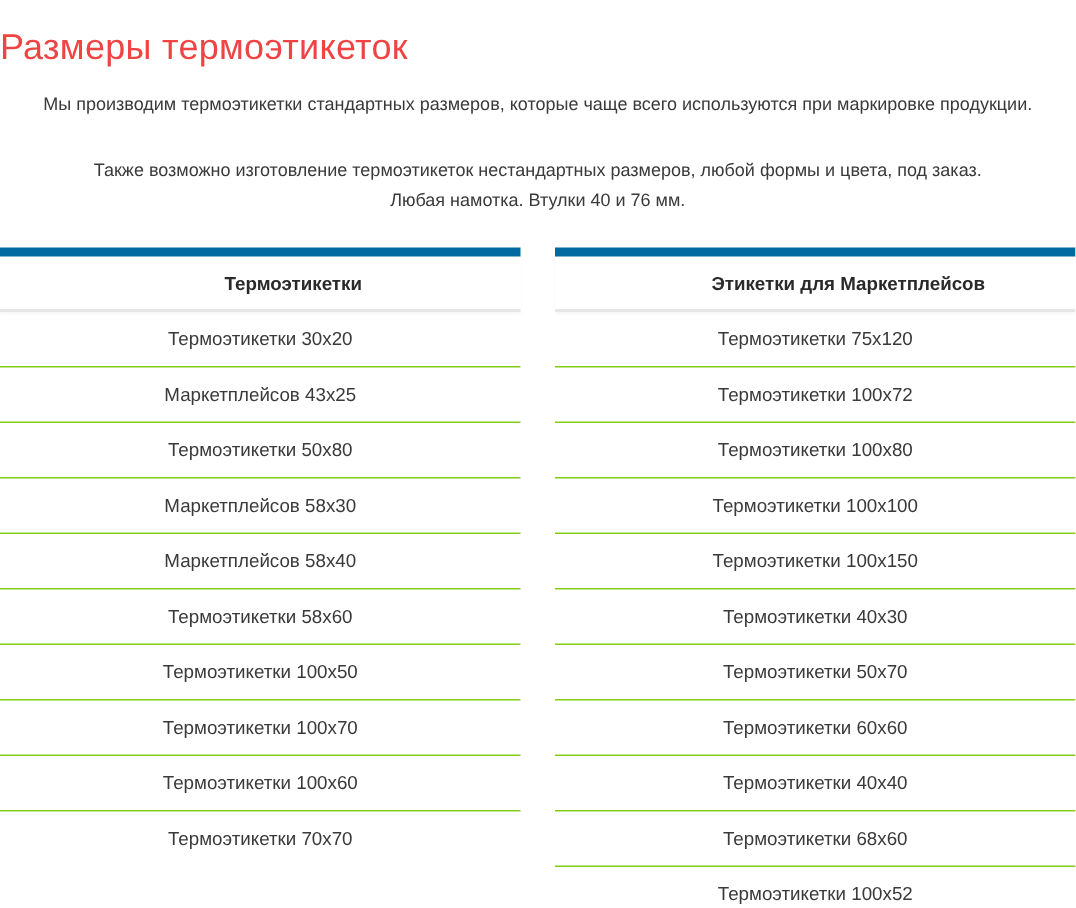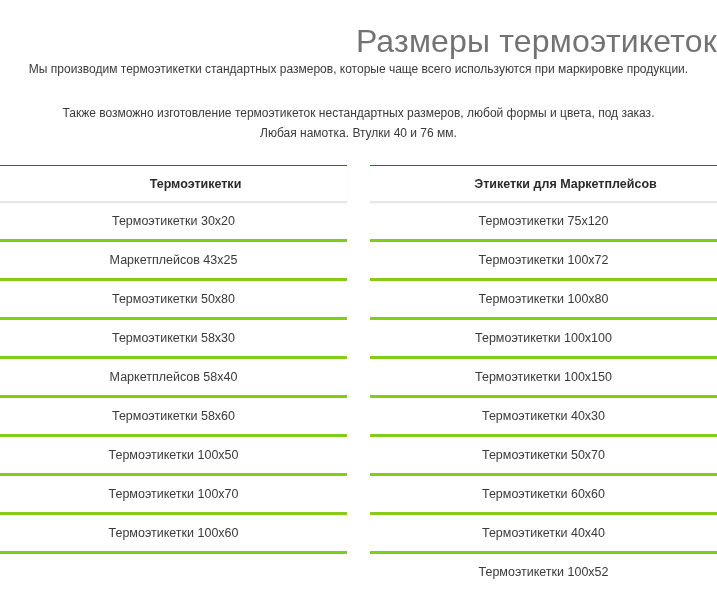--- a/index.html
+++ b/index.html
@@ -1,52 +1,54 @@
 <!DOCTYPE html>
 <html><head>
 <meta charset="utf-8">
 <style>
   html, body { margin:0; padding:0; background:#ffffff; }
   body { width:717px; height:605px; overflow:hidden; font-family:"Liberation Sans", sans-serif; color:#333; position:relative; }
-  .title { position:absolute; top:2px; left:0; width:717px; text-align:right; font-size:32px; font-weight:normal; color:#737373; letter-spacing:0.2px; }
+  .title { position:absolute; top:2px; left:0; width:717px; text-align:left; font-size:24px; font-weight:normal; color:#ef4444; letter-spacing:0.2px; }
   .para { position:absolute; left:0; width:717px; text-align:center; font-size:12px; color:#3a3a3a; }
   .p1 { top:50px; } .p2 { top:82px;margin-top:24px; } .p3 { top:114px; }
   .col { position:absolute; top:165px; }
   .col-left { left:0; width:347px; }
   .col-right { left:370px; width:347px; }
-  .thead { height:35px; border-top:1px solid #0369a1; border-bottom:2px solid #e6e6e6; box-shadow:0 1px 2px rgba(0,0,0,0.04); display:flex; align-items:center; justify-content:center; font-weight:bold; font-size:12.5px; color:#2a2a2a;padding-left:44px; }
-  .row { height:36px; border-bottom:3px solid #84cc16; display:flex; align-items:center; justify-content:center; font-size:12.5px; color:#3a3a3a; }
+  .thead { height:35px; border-top:6px solid #0369a1; border-bottom:2px solid #e6e6e6; box-shadow:0 1px 2px rgba(0,0,0,0.04); display:flex; align-items:center; justify-content:center; font-weight:bold; font-size:12.5px; color:#2a2a2a;padding-left:44px; }
+  .row { height:36px; border-bottom:1px solid #84cc16; display:flex; align-items:center; justify-content:center; font-size:12.5px; color:#3a3a3a; }
   .row.last { border-bottom:none; }
 </style>
 </head>
 <body>
 
 <h1 class="title">Размеры термоэтикеток</h1>
 <p class="para p1">Мы производим термоэтикетки стандартных размеров, которые чаще всего используются при маркировке продукции.</p>
 <p class="para p2">Также возможно изготовление термоэтикеток нестандартных размеров, любой формы и цвета, под заказ.</p>
 <p class="para p3">Любая намотка. Втулки 40 и 76 мм.</p>
 
 <div class="col col-left">
   <div class="thead">Термоэтикетки</div>
   <div class="row">Термоэтикетки 30x20</div>
   <div class="row">Маркетплейсов 43x25</div>
   <div class="row">Термоэтикетки 50x80</div>
-  <div class="row">Термоэтикетки 58x30</div>
+  <div class="row">Маркетплейсов 58x30</div>
   <div class="row">Маркетплейсов 58x40</div>
   <div class="row">Термоэтикетки 58x60</div>
   <div class="row">Термоэтикетки 100x50</div>
   <div class="row">Термоэтикетки 100x70</div>
   <div class="row">Термоэтикетки 100x60</div>
+  <div class="row last">Термоэтикетки 70x70</div>
 </div>
 
 <div class="col col-right">
   <div class="thead">Этикетки для Маркетплейсов</div>
   <div class="row">Термоэтикетки 75x120</div>
   <div class="row">Термоэтикетки 100x72</div>
   <div class="row">Термоэтикетки 100x80</div>
   <div class="row">Термоэтикетки 100x100</div>
   <div class="row">Термоэтикетки 100x150</div>
   <div class="row">Термоэтикетки 40x30</div>
   <div class="row">Термоэтикетки 50x70</div>
   <div class="row">Термоэтикетки 60x60</div>
   <div class="row">Термоэтикетки 40x40</div>
+  <div class="row">Термоэтикетки 68x60</div>
   <div class="row last">Термоэтикетки 100x52</div>
 </div>
 
 </body></html>

